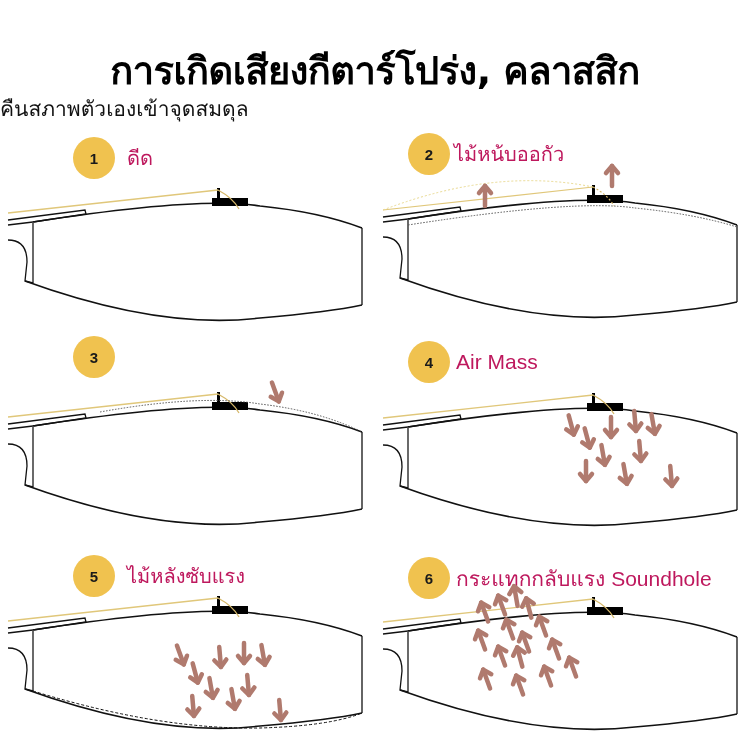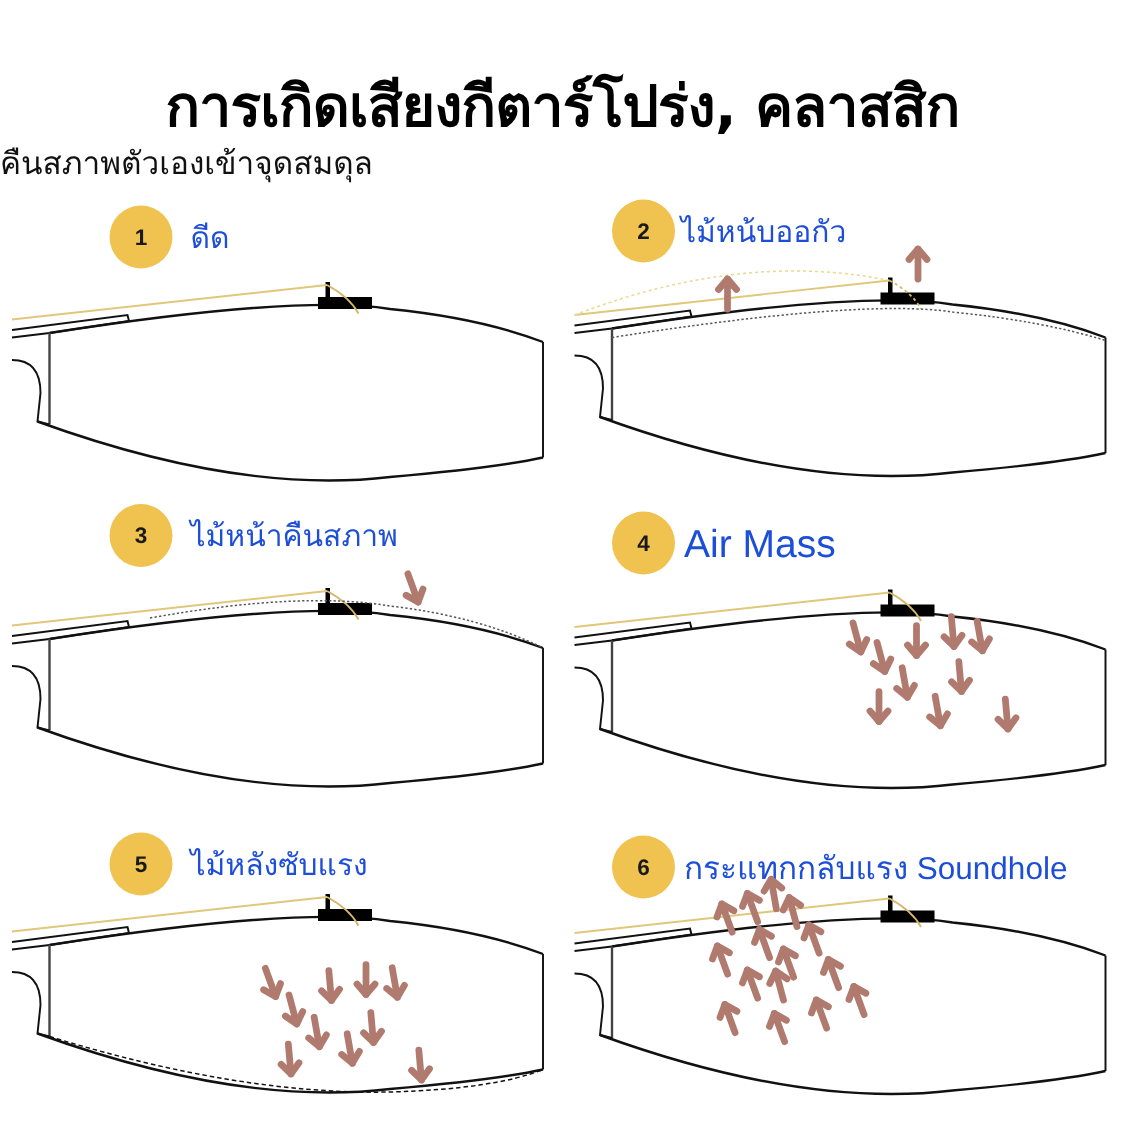--- a/index.html
+++ b/index.html
@@ -1,44 +1,43 @@
 <!DOCTYPE html>
 <html><head>
 <meta charset="utf-8">
 <style>
   html, body { margin: 0; padding: 0; background: #ffffff; }
   body { width: 750px; height: 750px; position: relative; overflow: hidden; font-family: "DejaVu Sans", sans-serif; }
   .title { position: absolute; left: 0; top: 40px; width: 750px; text-align: center; font-size: 38px; font-weight: bold; color: #000; letter-spacing: -0.5px; }
   .subtitle { position: absolute; left: 0; top: 92px; width: 750px; text-align: left; font-size: 21px; color: #111; }
   .step-head { position: absolute; display: flex; align-items: center; }
   .badge { width: 42px; height: 42px; border-radius: 50%; background: #f0c24f; display: flex; align-items: center; justify-content: center; font-family: "Liberation Sans", sans-serif; font-weight: bold; font-size: 15px; color: #1a1a1a; }
-  .step-label { margin-left: 12px; font-size: 20px; color: #1d4ed8; font-family: "DejaVu Sans", sans-serif; white-space: nowrap; }
+  .step-label { margin-left: 12px; font-size: 20px; color: #be185d; font-family: "DejaVu Sans", sans-serif; white-space: nowrap; }
   svg.diagram { position: absolute; left: 0; top: 0; }
 </style>
 </head>
 <body>
 
 <div class="title">การเกิดเสียงกีตาร์โปร่ง, คลาสสิก</div>
 <div class="subtitle">คืนสภาพตัวเองเข้าจุดสมดุล</div>
 
 <div class="step-head" style="left:73px; top:137px;">
   <div class="badge">1</div>
   <div class="step-label">ดีด</div>
 </div>
 <div class="step-head" style="left:408px; top:133px;">
   <div class="badge">2</div>
   <div class="step-label" style="margin-left:4px;">ไม้หน้บออกัว</div>
 </div>
 <div class="step-head" style="left:73px; top:336px;">
   <div class="badge">3</div>
-  <div class="step-label">ไม้หน้าคืนสภาพ</div>
 </div>
 <div class="step-head" style="left:408px; top:341px;">
   <div class="badge">4</div>
-  <div class="step-label" style="margin-left:6px; font-family:'Liberation Sans', sans-serif; font-size:26px;">Air Mass</div>
+  <div class="step-label" style="margin-left:6px; font-family:'Liberation Sans', sans-serif; font-size:21px;">Air Mass</div>
 </div>
 <div class="step-head" style="left:73px; top:555px;">
   <div class="badge">5</div>
   <div class="step-label">ไม้หลังซับแรง</div>
 </div>
 <div class="step-head" style="left:408px; top:557px;">
   <div class="badge">6</div>
   <div class="step-label" style="margin-left:6px; font-family:'Liberation Sans', sans-serif; font-size:21px;">กระแทกกลับแรง Soundhole</div>
 </div>
 

